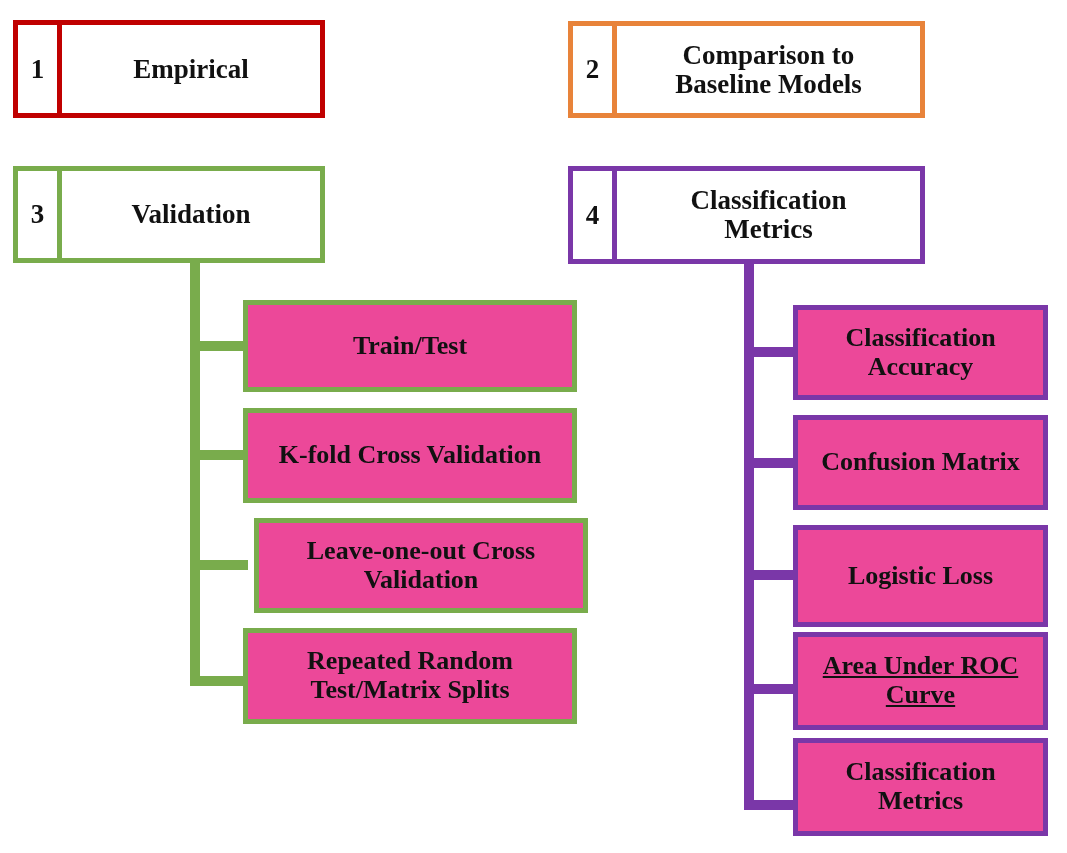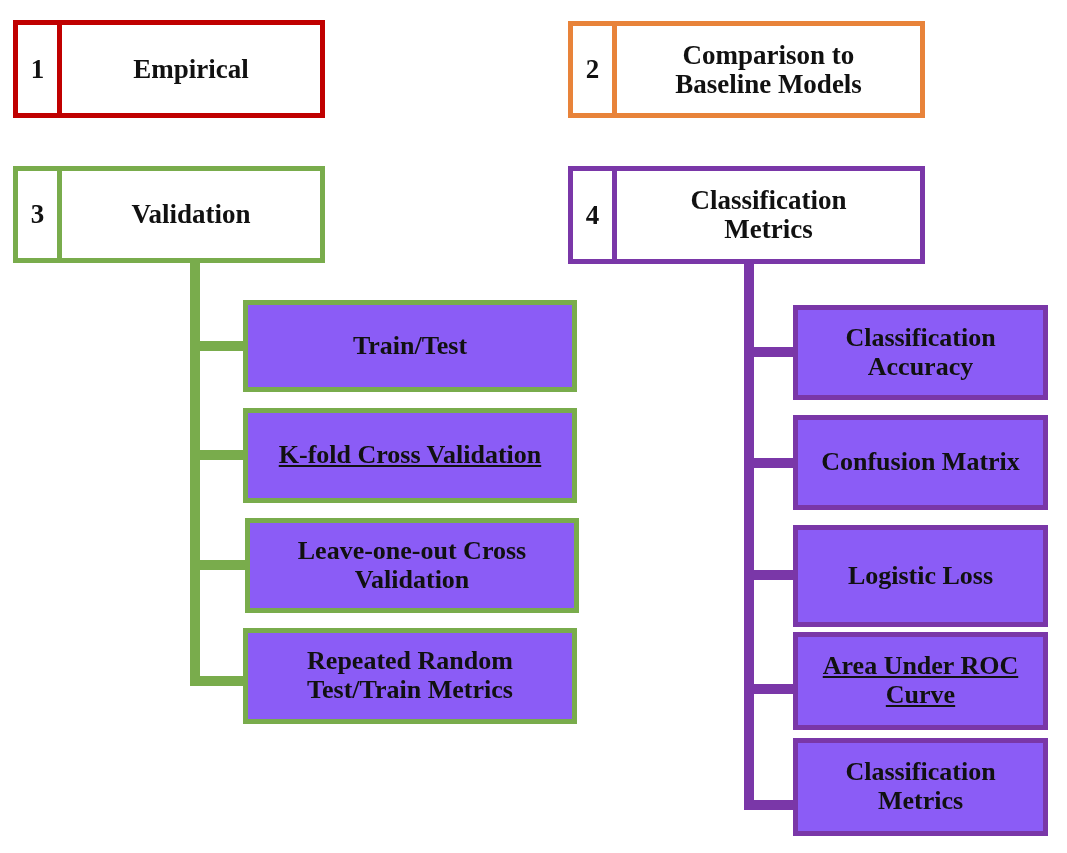--- a/index.html
+++ b/index.html
@@ -50,21 +50,21 @@
     font-size: 27px;
     line-height: 1.06;
     color: #111111;
     padding: 0 0;
   }
 
   
   .leaf {
     position: absolute;
     box-sizing: border-box;
-    background: #8b5cf6;
+    background: #ec4899;
     border-style: solid;
     border-width: 5px;
     display: flex;
     align-items: center;
     justify-content: center;
     text-align: center;
     font-weight: bold;
     font-size: 26px;
     line-height: 1.1;
     color: #111111;
@@ -111,25 +111,25 @@
 
   <div class="conn fill-green" style="left:190px; top:262px; width:10px; height:424px;"></div>
 
   <div class="conn fill-green" style="left:190px; top:341px; width:58px; height:10px;"></div>
   <div class="conn fill-green" style="left:190px; top:450px; width:58px; height:10px;"></div>
   <div class="conn fill-green" style="left:190px; top:560px; width:58px; height:10px;"></div>
   <div class="conn fill-green" style="left:190px; top:676px; width:58px; height:10px;"></div>
 
   <div class="leaf c-green" style="left:243px; top:300px; width:334px; height:92px;">Train/Test</div>
 
-  <div class="leaf c-green" style="left:243px; top:408px; width:334px; height:95px;text-decoration:underline;">K-fold Cross Validation</div>
+  <div class="leaf c-green" style="left:243px; top:408px; width:334px; height:95px;">K-fold Cross Validation</div>
 
-  <div class="leaf c-green" style="left:245px; top:518px; width:334px; height:95px;">Leave-one-out Cross Validation</div>
+  <div class="leaf c-green" style="left:254px; top:518px; width:334px; height:95px;">Leave-one-out Cross Validation</div>
 
-  <div class="leaf c-green" style="left:243px; top:628px; width:334px; height:96px;">Repeated Random Test/Train Metrics</div>
+  <div class="leaf c-green" style="left:243px; top:628px; width:334px; height:96px;">Repeated Random Test/Matrix Splits</div>
 
   <div class="node c-purple" style="left:568px; top:166px; width:357px; height:98px;">
     <div class="num">4</div>
     <div class="ttl" style="max-width:250px; margin:0 auto;">Classification Metrics</div>
   </div>
 
   <div class="conn fill-purple" style="left:744px; top:263px; width:10px; height:547px;"></div>
 
   <div class="conn fill-purple" style="left:744px; top:347px; width:54px; height:10px;"></div>
   <div class="conn fill-purple" style="left:744px; top:458px; width:54px; height:10px;"></div>

